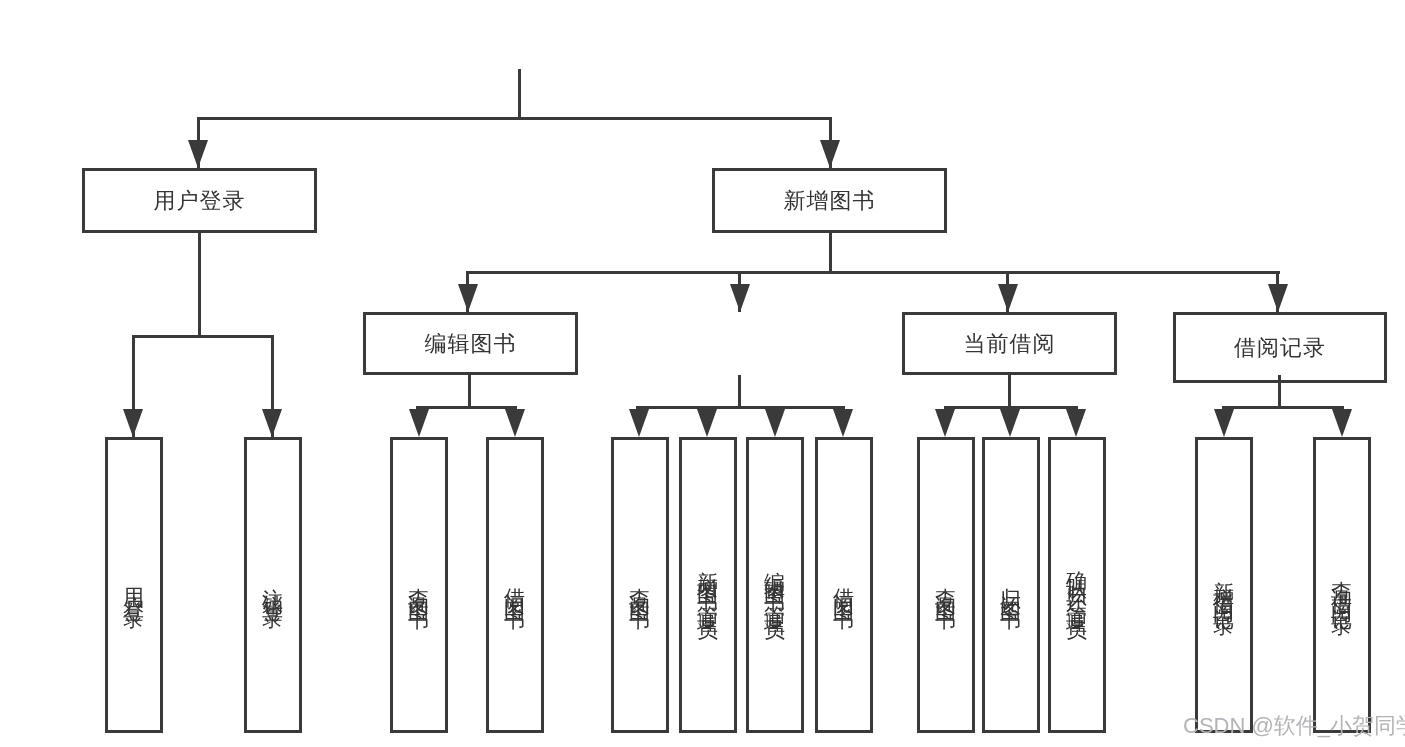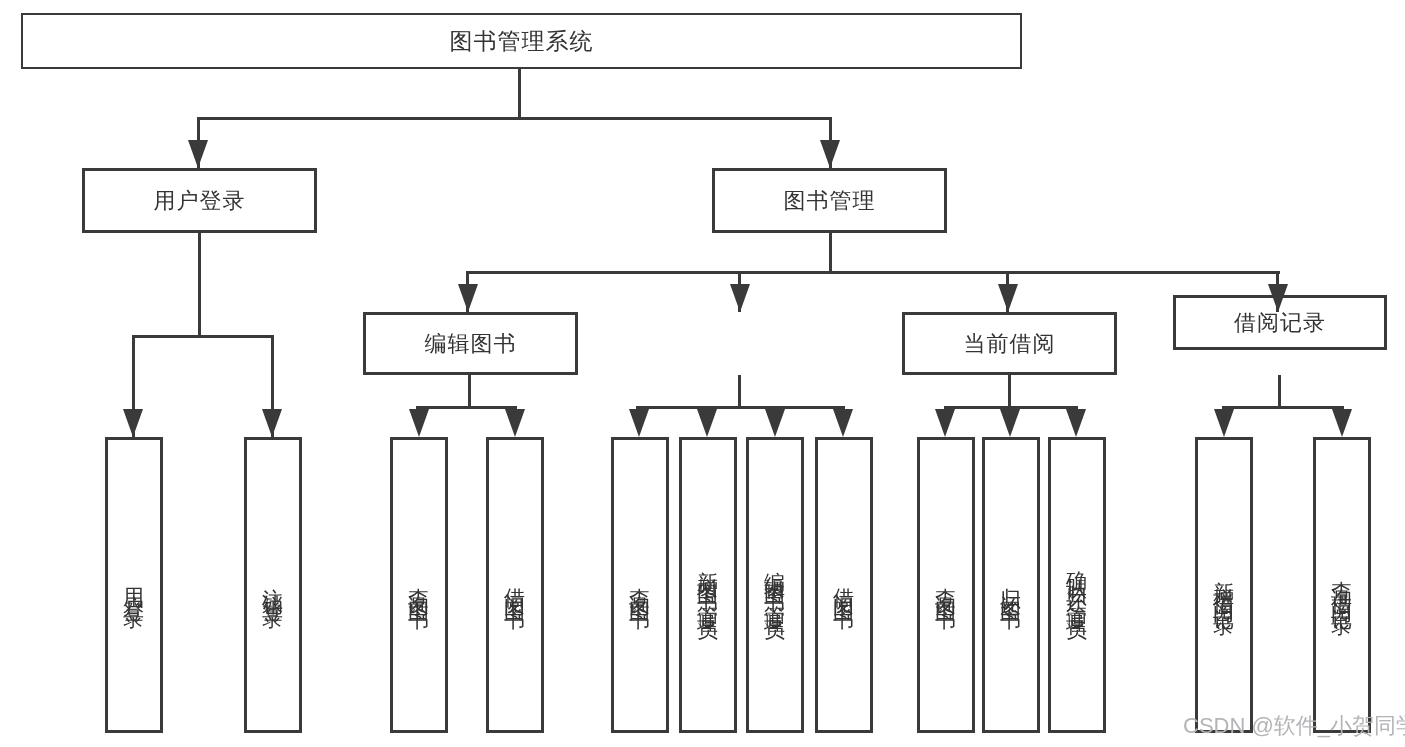--- a/index.html
+++ b/index.html
@@ -36,38 +36,35 @@
   .watermark{
     position:absolute;left:1183px;top:711px;z-index:5;
     font-size:22px;color:var(--wm);white-space:nowrap;
   }
 </style>
 </head>
 <body>
 
 <div class="canvas">
 
-  <div class="box root" style="left:21px;top:13px;width:1001px;height:56px">
-    <span class="hlabel">图书管理系统</span>
-  </div>
 
   <div class="box" style="left:82px;top:168px;width:235px;height:65px">
     <span class="hlabel">用户登录</span>
   </div>
   <div class="box" style="left:712px;top:168px;width:235px;height:65px">
-    <span class="hlabel">图书管理</span>
+    <span class="hlabel">新增图书</span>
   </div>
 
   <div class="box" style="left:363px;top:312px;width:215px;height:63px">
     <span class="hlabel">编辑图书</span>
   </div>
   <div class="box" style="left:902px;top:312px;width:215px;height:63px">
     <span class="hlabel">当前借阅</span>
   </div>
-  <div class="box" style="left:1173px;top:295px;width:214px;height:55px">
+  <div class="box" style="left:1173px;top:312px;width:214px;height:71px">
     <span class="hlabel">借阅记录</span>
   </div>
 
   <div class="box" style="left:105px;top:437px;width:58px;height:296px">
     <span class="vlabel">用户登录</span>
   </div>
   <div class="box" style="left:244px;top:437px;width:58px;height:296px">
     <span class="vlabel">注销登录</span>
   </div>
 

